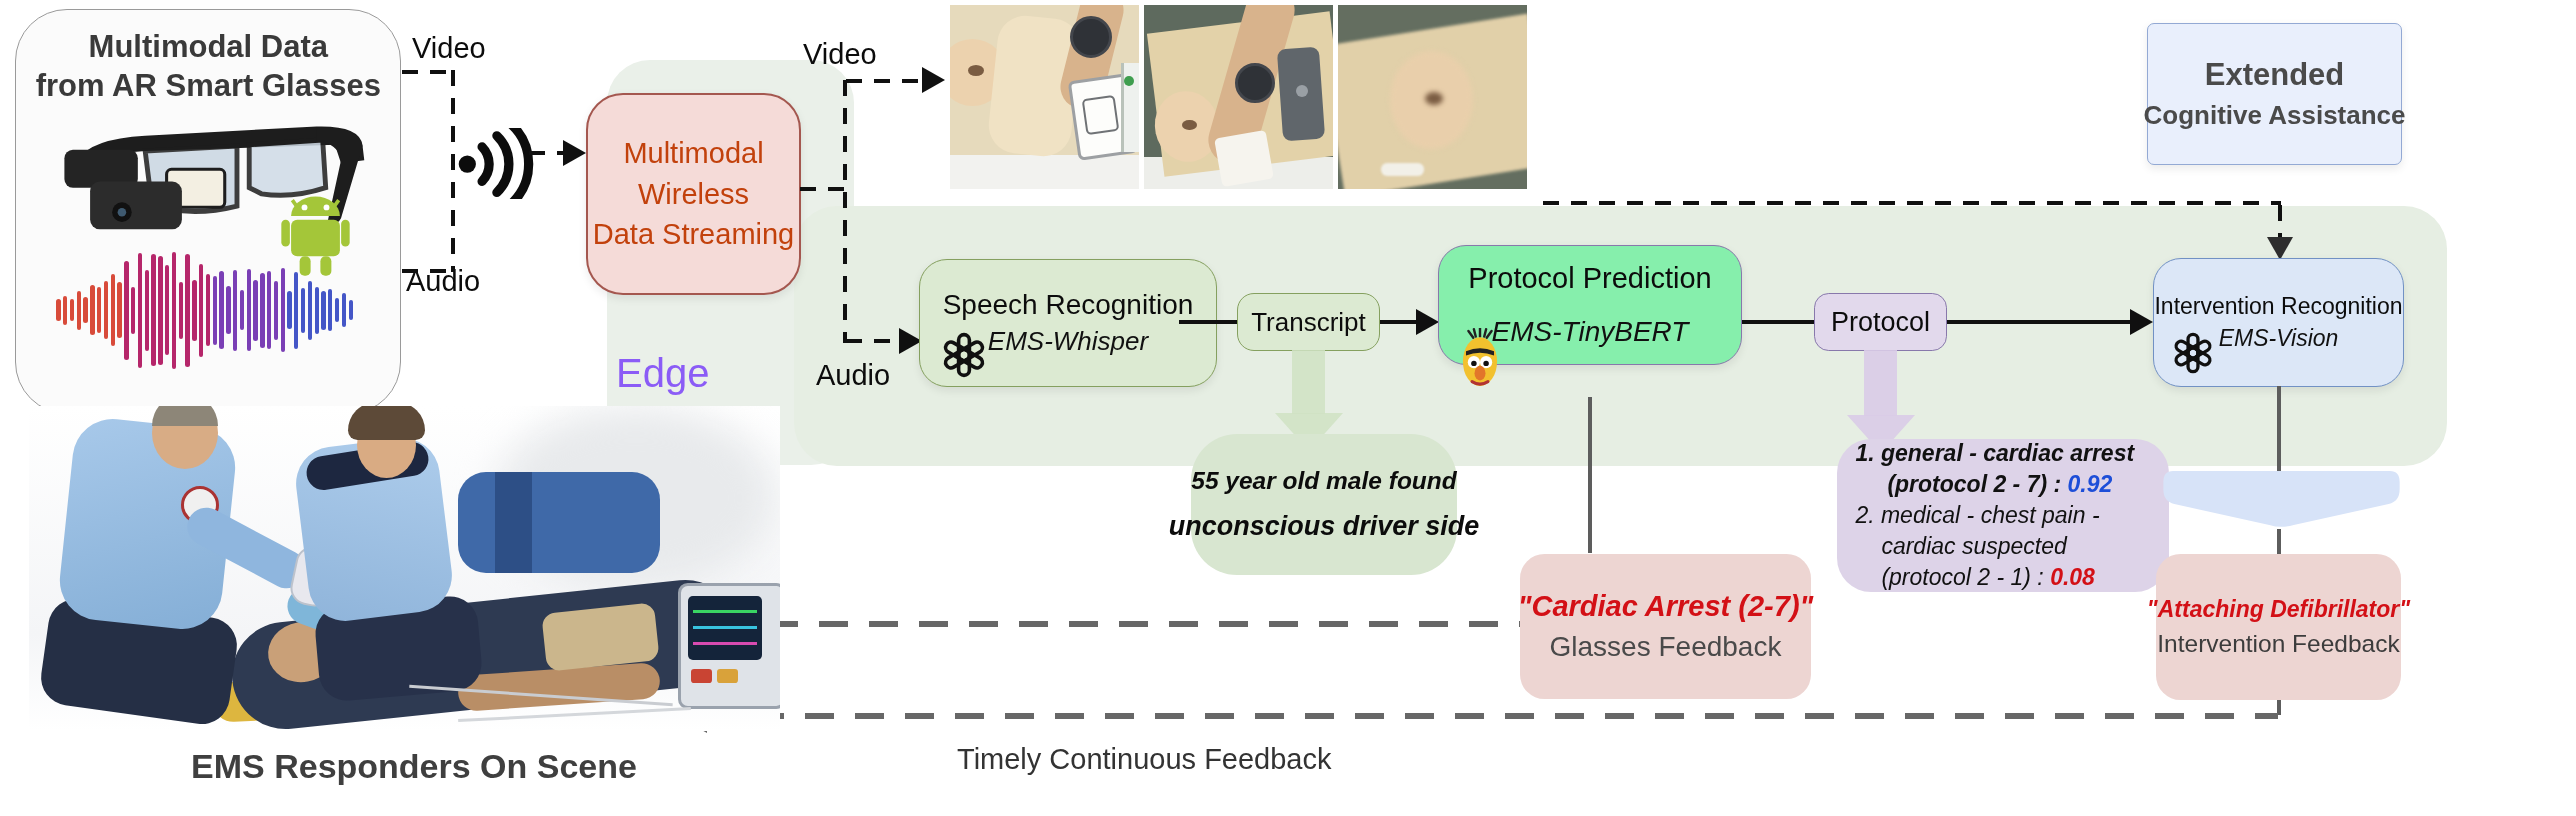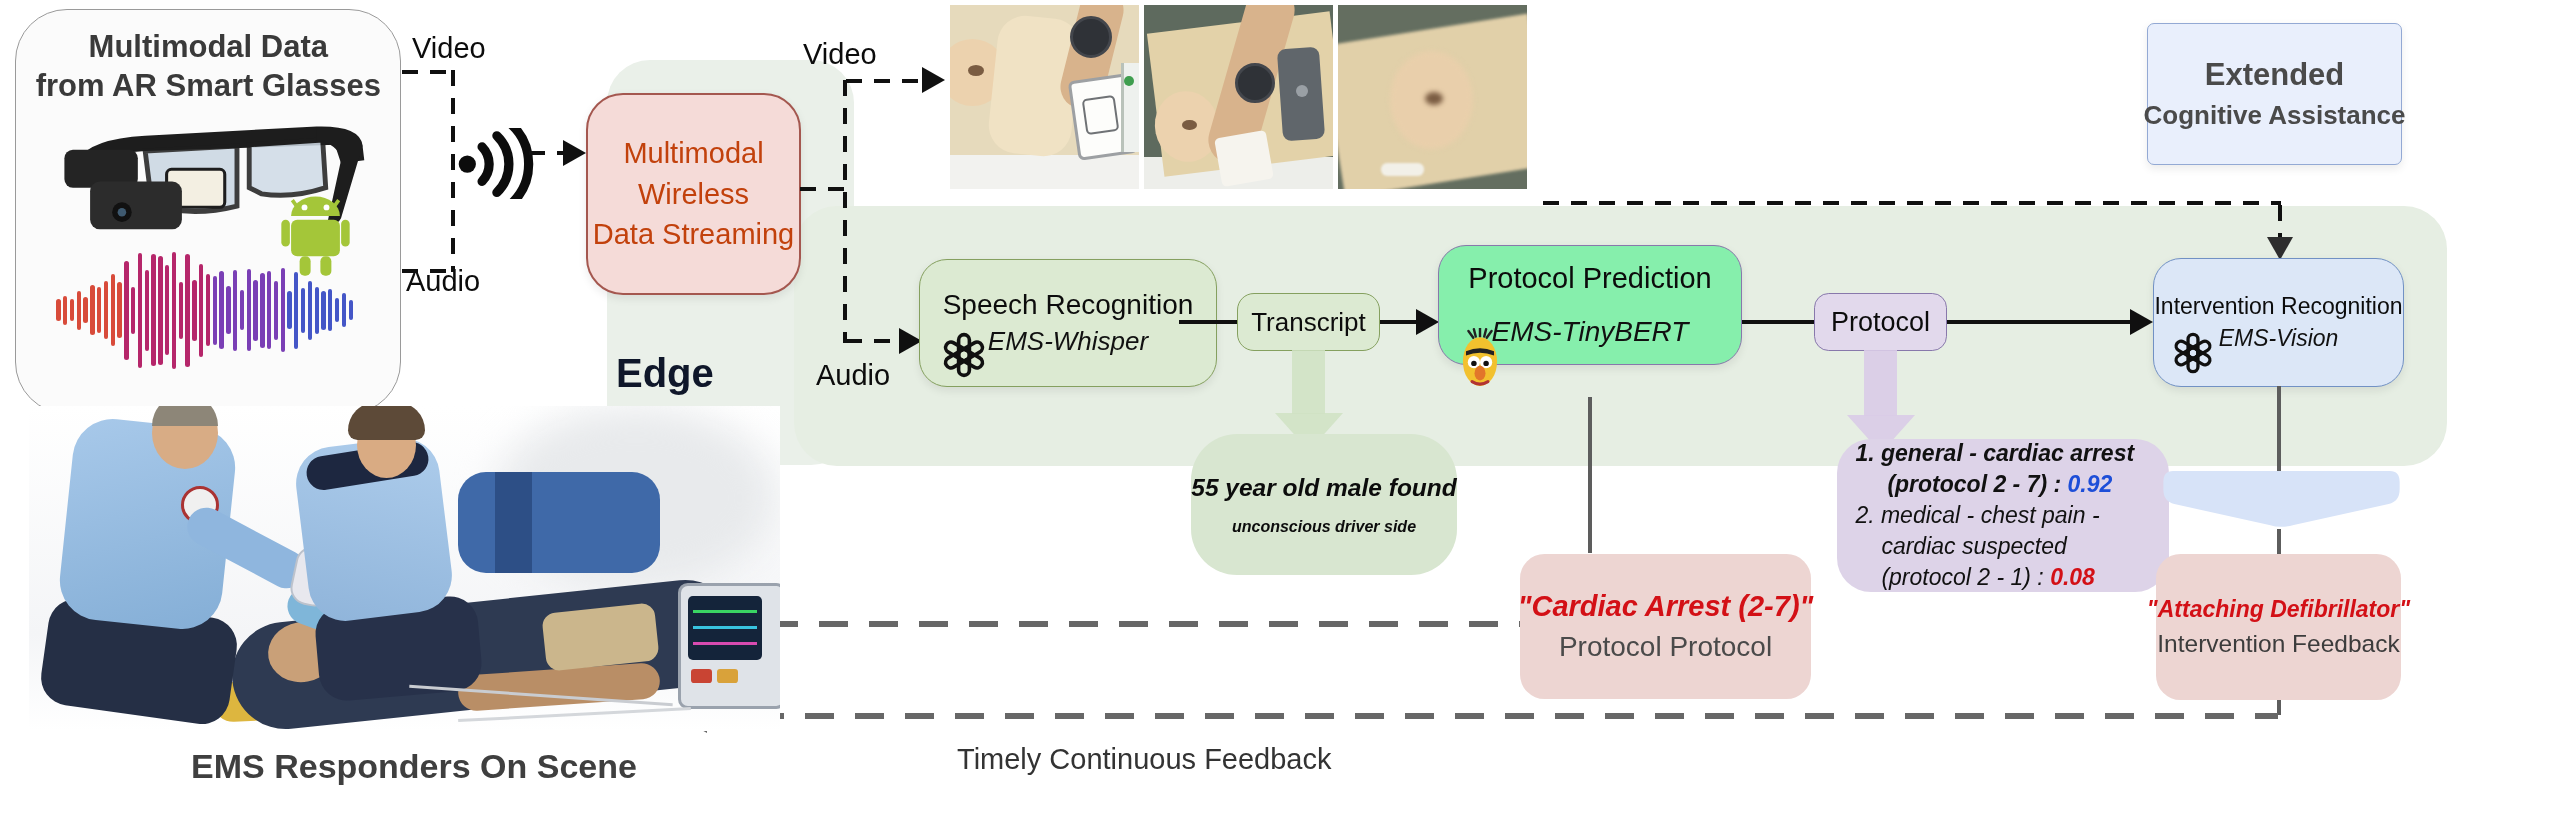--- a/index.html
+++ b/index.html
@@ -19,21 +19,21 @@
   .node{border-radius:28px;box-sizing:border-box;}
   .softshadow{box-shadow:0 3.7px 8.6px rgba(0,0,0,0.08);}
 </style>
 </head>
 <body>
 
 <div id="canvas">
 
   <div class="abs" style="left:607px;top:60px;width:247px;height:405px;background:#eaf0e9;border-radius:43px;"></div>
   <div class="abs" style="left:794px;top:206px;width:1653px;height:260px;background:#e6eee3;border-radius:43px;"></div>
-  <div class="abs" style="left:616px;top:351px;width:159px;font-size:40px;font-weight:bold;color:#0f172a;">Edge</div>
+  <div class="abs" style="left:616px;top:351px;width:159px;font-size:40px;font-weight:normal;color:#8b5cf6;">Edge</div>
 
   <div class="abs node flexc" style="left:15.3px;top:8.6px;width:386px;height:405px;background:#fbfbfb;border:1.8px solid #9a9a9a;border-radius:52px;justify-content:flex-start;">
     <div style="margin-top:18.4px;font-size:31px;font-weight:bold;color:#3a3a3a;line-height:1.25;">
       <div>Multimodal Data</div>
       <div>from AR Smart Glasses</div>
     </div>
 
     <svg class="abs" style="left:37px;top:92px;" width="319" height="153" viewBox="0 0 520 250">
       <path d="M40 95 Q60 60 150 55 L430 40 Q500 38 505 70 L508 95 L470 100 L460 70 L150 80 Q70 85 55 110 Z" fill="#1d1d1d"></path>
       <path d="M150 80 L300 72 L300 170 Q240 185 190 175 L160 160 Z" fill="#c9d6e2" stroke="#1d1d1d" stroke-width="8" opacity="0.85"></path>
@@ -241,39 +241,39 @@
     </g>
   </svg>
 
   <div class="abs node flexc softshadow" style="left:2147px;top:23px;width:255px;height:142px;background:#e9effc;border:1.8px solid #93a9d4;border-radius:7px;">
     <div style="font-size:31px;font-weight:bold;color:#4a4a4a;">Extended</div>
     <div style="font-size:26px;font-weight:bold;color:#4a4a4a;margin-top:6.1px;white-space:nowrap;">Cognitive Assistance</div>
   </div>
 
   <div class="abs node flexc" style="left:1191px;top:434px;width:266px;height:141px;background:#d8e6d0;border-radius:46px;">
     <div style="font-size:24.5px;font-weight:bold;font-style:italic;color:#0c0c0c;white-space:nowrap;">55 year old male found</div>
-    <div style="font-size:16px;font-weight:bold;font-style:italic;color:#0c0c0c;margin-top:16px;white-space:nowrap;">unconscious driver side</div>
+    <div style="font-size:27px;font-weight:bold;font-style:italic;color:#0c0c0c;margin-top:16px;white-space:nowrap;">unconscious driver side</div>
   </div>
 
   <div class="abs node" style="left:1837px;top:439px;width:332px;height:153px;background:#ddd3e8;border-radius:34px;display:flex;flex-direction:column;justify-content:center;padding:0 18.4px;box-sizing:border-box;">
     <div style="font-size:23px;font-weight:bold;font-style:italic;color:#111;line-height:1.35;text-align:left;">
       <span>1. general - cardiac arrest</span><br>
       <span style="padding-left:32px;"><span>(protocol 2 - 7) : </span><span style="color:#1d4ed8;font-style:italic;">0.92</span></span>
     </div>
     <div style="font-size:23px;font-style:italic;color:#111;line-height:1.35;text-align:left;">
       <span>2. medical - chest pain -</span><br>
       <span style="padding-left:26px;">cardiac suspected</span><br>
       <span style="padding-left:26px;"><span>(protocol 2 - 1) : </span><span style="color:#d31016;font-weight:bold;">0.08</span></span>
     </div>
   </div>
 
   <div class="abs gsol-v" style="left:1588px;top:397px;height:156px;"></div>
   <div class="abs node flexc" style="left:1520px;top:554px;width:291px;height:145px;background:#edd5d2;border-radius:24.5px;">
     <div style="font-size:29px;font-weight:bold;font-style:italic;color:#d31016;white-space:nowrap;">"Cardiac Arrest (2-7)"</div>
-    <div style="font-size:28px;color:#4a4a4a;margin-top:7.4px;white-space:nowrap;">Protocol Protocol</div>
+    <div style="font-size:28px;color:#4a4a4a;margin-top:7.4px;white-space:nowrap;">Glasses Feedback</div>
   </div>
 
   <div class="abs gsol-v" style="left:2277px;top:386px;height:86px;"></div>
   <svg class="abs" style="left:2162px;top:471px;" width="239" height="60" viewBox="0 0 390 98">
     <path d="M18 0 L372 0 Q388 0 388 18 L388 30 Q388 50 370 54 L215 88 Q195 94 175 88 L20 54 Q2 50 2 30 L2 18 Q2 0 18 0 Z" fill="#d7e3f8"></path>
   </svg>
   <div class="abs gsol-v" style="left:2277px;top:529px;height:25px;"></div>
   <div class="abs node flexc" style="left:2156px;top:554px;width:245px;height:146px;background:#edd5d2;border-radius:24.5px;">
     <div style="font-size:23px;font-weight:bold;font-style:italic;color:#d31016;white-space:nowrap;">"Attaching Defibrillator"</div>
     <div style="font-size:24.5px;color:#3c3c3c;margin-top:7.4px;white-space:nowrap;">Intervention Feedback</div>

